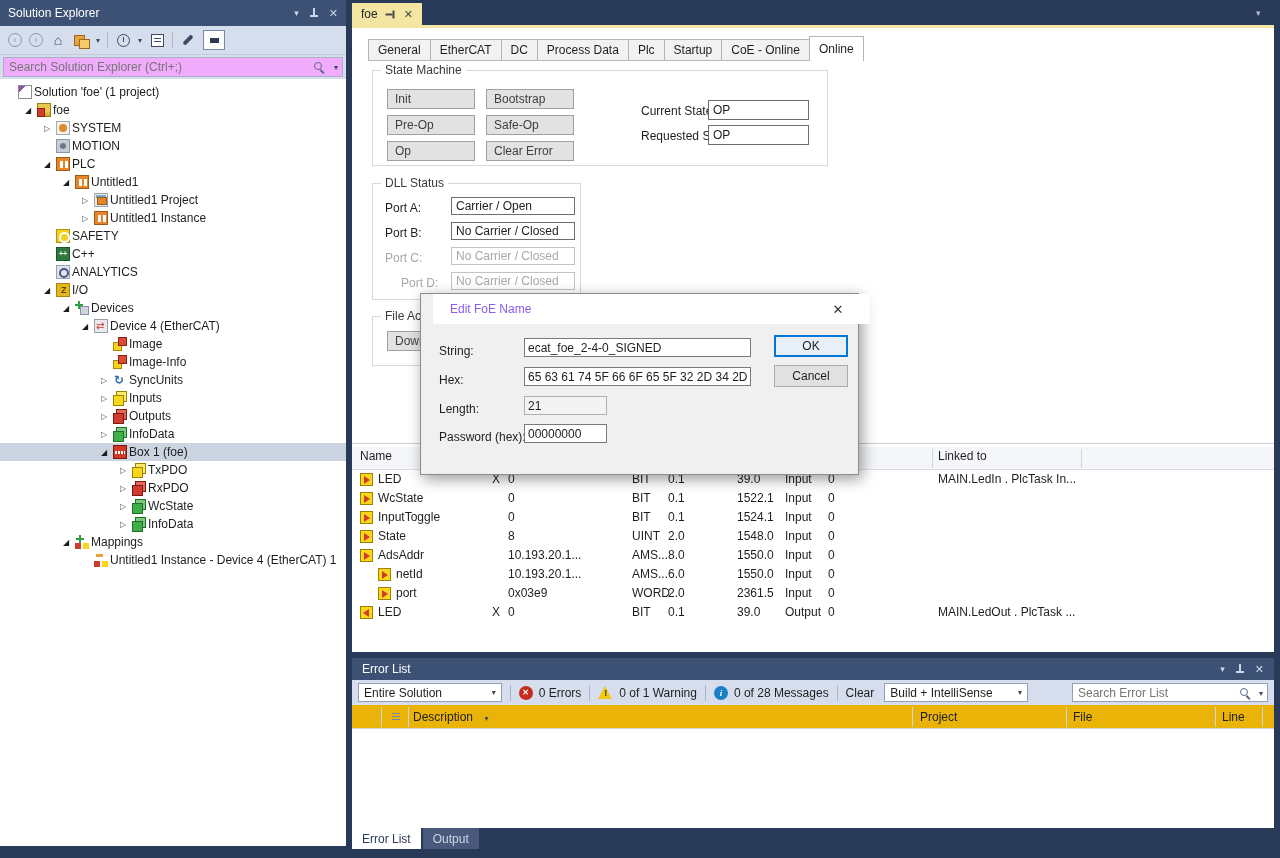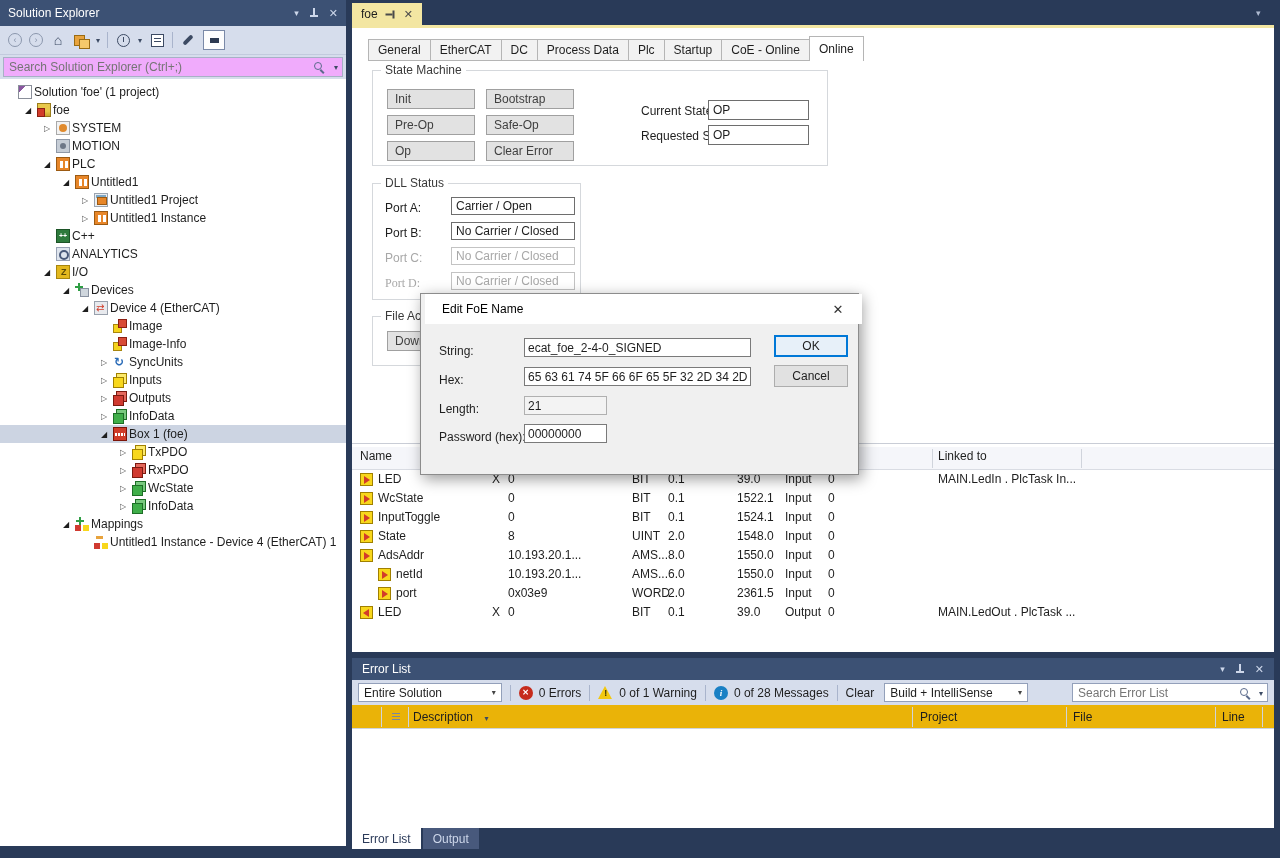--- a/index.html
+++ b/index.html
@@ -118,21 +118,21 @@
   .vcell{position:absolute;top:0;line-height:19px;white-space:nowrap}
   .vicon{position:absolute;top:3px;width:13px;height:13px}
   .vicon::after{content:"";position:absolute}
   .vic-in{background:#f8d71c;border:1px solid #a08000}
   .vic-in::after{left:3px;top:2px;border-left:6px solid #d23c2a;border-top:4px solid transparent;border-bottom:4px solid transparent}
   .vic-out{background:#f8d71c;border:1px solid #a08000}
   .vic-out::after{left:2px;top:2px;border-right:6px solid #d23c2a;border-top:4px solid transparent;border-bottom:4px solid transparent}
 
   
   #dlg{left:420px;top:293px;width:439px;height:182px;background:#f0f0f0;border:1px solid #8c8c8c;box-shadow:3px 4px 14px rgba(0,0,0,.4);z-index:50}
-  #dlg-title{position:absolute;left:4px;top:0;width:100%;height:30px;background:#fff;display:flex;align-items:center;padding:0 17px;color:#000000}
+  #dlg-title{position:absolute;left:12px;top:0;width:100%;height:30px;background:#fff;display:flex;align-items:center;padding:0 17px;color:#8b5cf6}
   #dlg-close{position:absolute;right:8px;top:5px;width:24px;height:20px;display:flex;align-items:center;justify-content:center;color:#333;font-size:13px}
   .dlg-label{position:absolute;left:18px;color:#1e1e1e}
   .dlg-input{position:absolute;left:103px;height:19px;border:1px solid #7a7a7a;background:#fff;font:12px "Liberation Sans",sans-serif;padding:0 3px;color:#1e1e1e}
   .dlg-btn{position:absolute;left:353px;width:74px;height:22px;background:#e1e1e1;border:1px solid #adadad;display:flex;align-items:center;justify-content:center;color:#1e1e1e}
   .dlg-btn.def{border:2px solid #0078d7;background:#e7f0f9}
 
   
   #el-panel{left:352px;top:658px;width:922px;height:170px;background:#fff}
   #el-title{position:absolute;left:0;top:0;width:100%;height:22px;background:#3c5174;color:#fff;display:flex;align-items:center;padding:0 10px}
   #el-toolbar{position:absolute;left:0;top:22px;width:100%;height:25px;background:#d6ddec;display:flex;align-items:center;padding:0 6px;gap:8px}
@@ -232,20 +232,25 @@
           <span class="ticon ic-plcproj"></span>
           <span class="tlabel">Untitled1 Project</span>
         </div>
         <div class="trow">
           <span class="texp" style="margin-left: 78px;">▷</span>
           <span class="ticon ic-plc"></span>
           <span class="tlabel">Untitled1 Instance</span>
         </div>
         <div class="trow">
           <span class="texp" style="margin-left: 40px;"></span>
+          <span class="ticon ic-safety"></span>
+          <span class="tlabel">SAFETY</span>
+        </div>
+        <div class="trow">
+          <span class="texp" style="margin-left: 40px;"></span>
           <span class="ticon ic-cpp"></span>
           <span class="tlabel">C++</span>
         </div>
         <div class="trow">
           <span class="texp" style="margin-left: 40px;"></span>
           <span class="ticon ic-analytics"></span>
           <span class="tlabel">ANALYTICS</span>
         </div>
         <div class="trow">
           <span class="texp exp" style="margin-left: 40px;">◢</span>
@@ -368,21 +373,21 @@
 
     <div class="grp" style="left:20px;top:155px;width:209px;height:117px">
       <span class="grp-label">DLL Status</span>
       <div id="dll-ports">
           <span class="flabel" style="left: 12px; top: 17px;">Port A:</span>
           <span class="tbox" style="left: 78px; top: 13px; width: 124px; height: 18px;">Carrier / Open</span>
           <span class="flabel" style="left: 12px; top: 42px;">Port B:</span>
           <span class="tbox" style="left: 78px; top: 38px; width: 124px; height: 18px;">No Carrier / Closed</span>
           <span class="flabel dis" style="left: 12px; top: 67px;">Port C:</span>
           <span class="tbox dis" style="left: 78px; top: 63px; width: 124px; height: 18px;">No Carrier / Closed</span>
-          <span class="flabel dis" style="left: 12px; top: 92px; font-family: Liberation Serif, serif;">Port D:</span>
+          <span class="flabel dis" style="left: 28px; top: 92px;">Port D:</span>
           <span class="tbox dis" style="left: 78px; top: 88px; width: 124px; height: 18px;">No Carrier / Closed</span>
         </div>
     </div>
 
     <div class="grp" style="left:20px;top:288px;width:150px;height:50px">
       <span class="grp-label">File Acc</span>
       <span class="wbtn" style="left:14px;top:14px;width:62px">Down</span>
     </div>
   </div>
 

